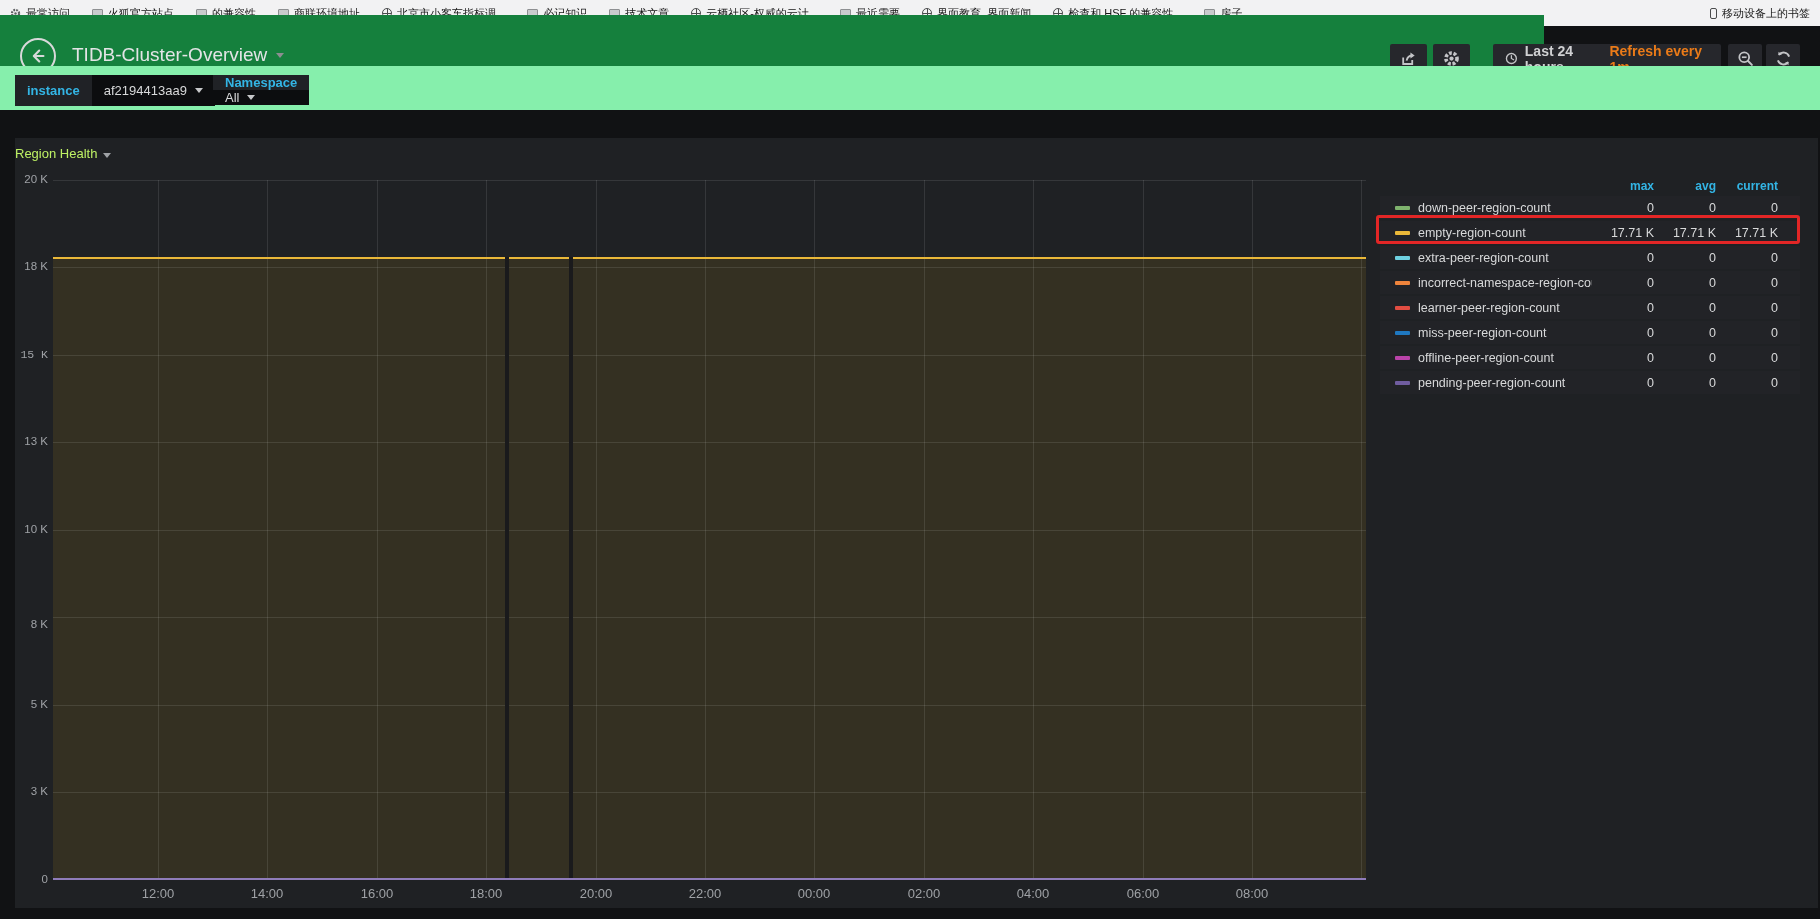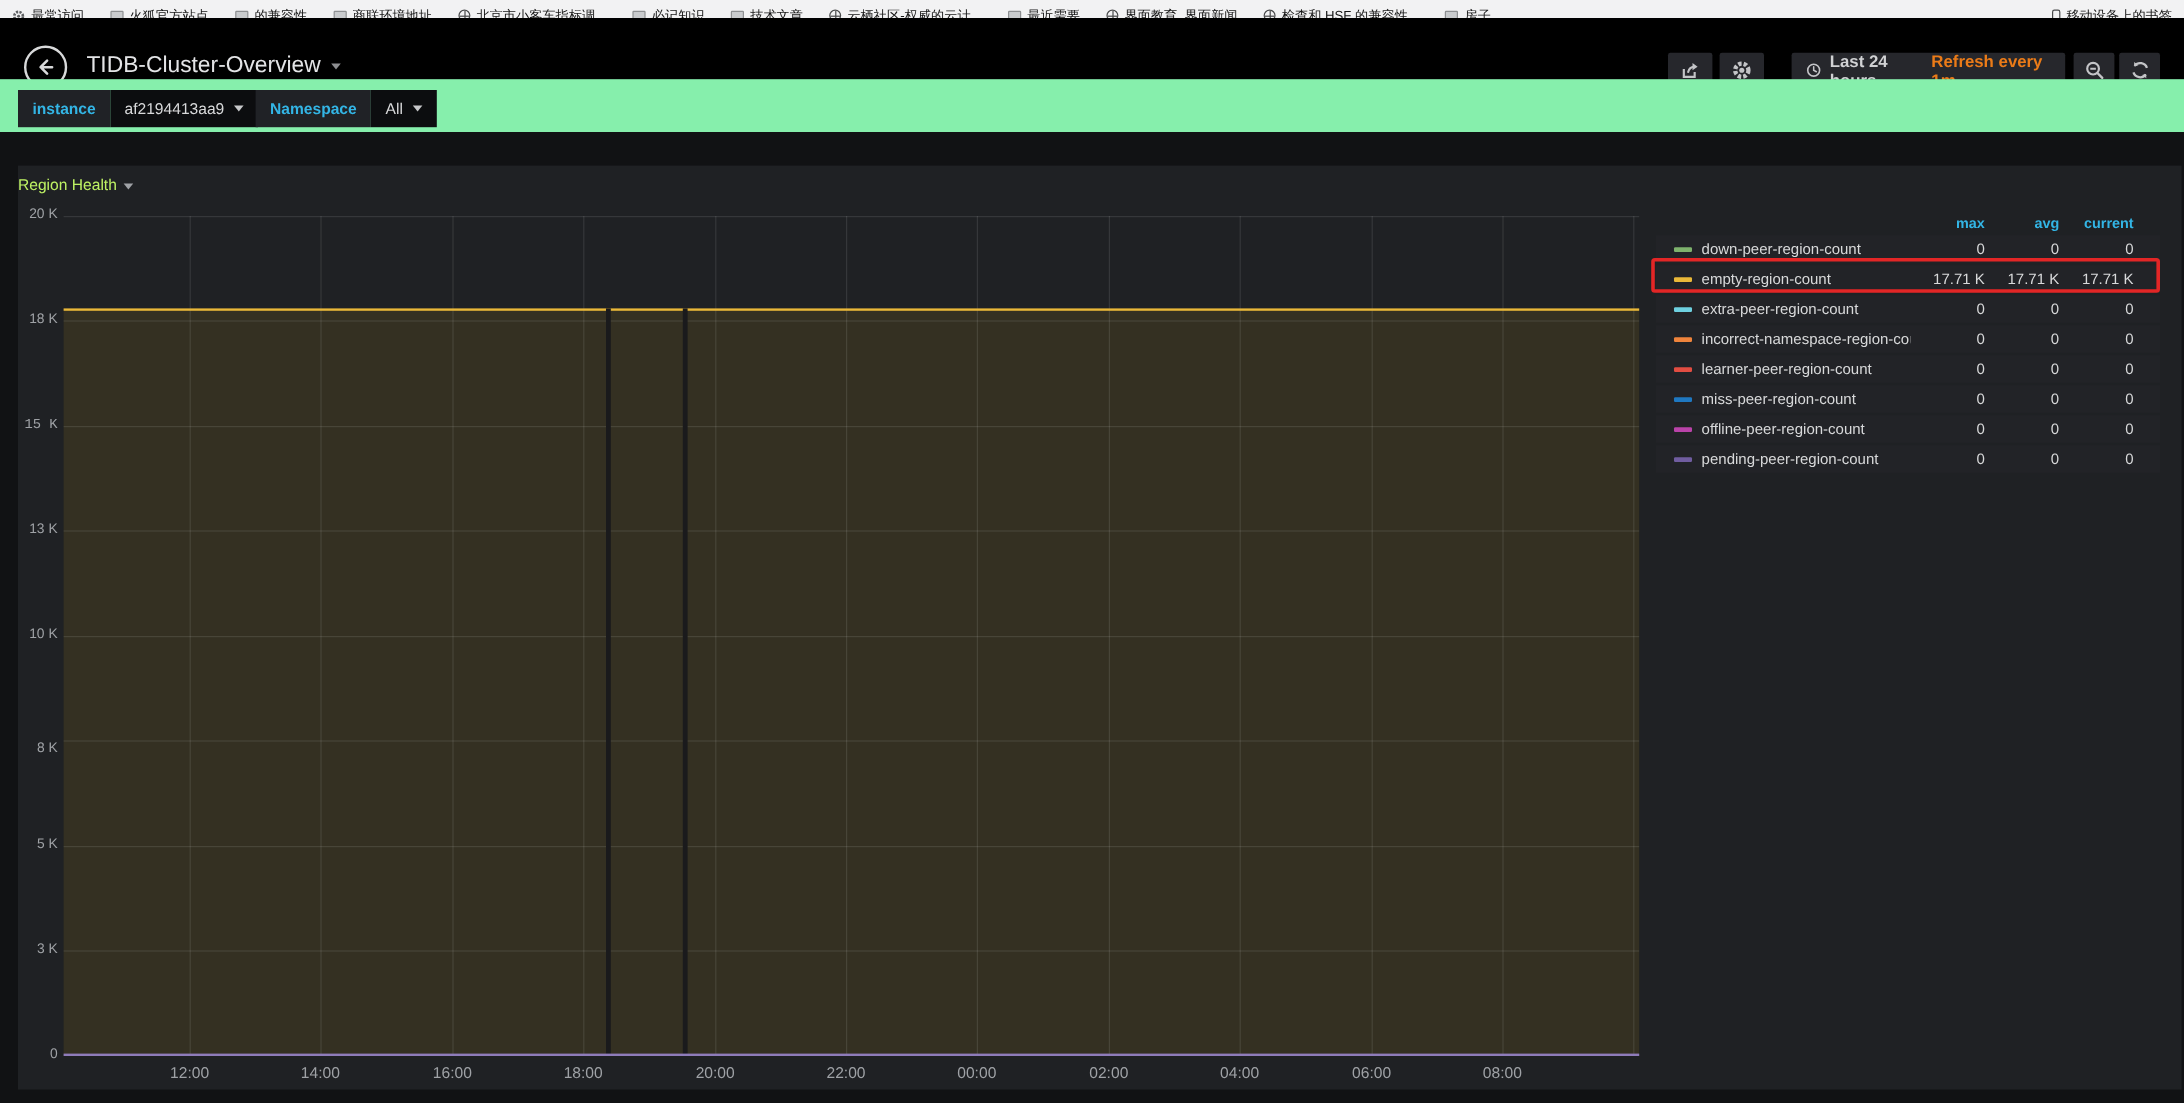--- a/index.html
+++ b/index.html
@@ -12,21 +12,21 @@
                padding:0 10px; font-size:11px; color:#151515; white-space:nowrap; }
   .bm { display:flex; align-items:center; gap:5px; cursor:pointer; }
   .bm-right { margin-left:auto; }
   .ic-folder { width:11px; height:9px; background:#c9cbcd; border:1px solid #8e9092; border-radius:1px; display:inline-block; }
   .ic-globe  { width:10px; height:10px; border:1px solid #4a4b4c; border-radius:50%; display:inline-block;
                background:linear-gradient(#4a4b4c,#4a4b4c) 50% 0/1px 100% no-repeat,
                           linear-gradient(#4a4b4c,#4a4b4c) 0 50%/100% 1px no-repeat; }
   .ic-phone  { width:7px; height:11px; border:1px solid #4a4b4c; border-radius:2px; display:inline-block; }
 
   
-  .navbar { position:absolute; top:15px; left:0; width:1820px; height:51px; background:#000000; }
+  .navbar { position:absolute; top:15px; left:0; width:1544px; height:51px; background:#15803d; }
   .back-btn { position:absolute; left:20px; top:23px; width:36px; height:36px; border:2.5px solid #d8d9da;
               border-radius:50%; display:flex; align-items:center; justify-content:center; color:#d8d9da; cursor:pointer; }
   .dash-title { position:absolute; left:72px; top:29px; font-size:19px; color:#e3e4e6; cursor:pointer;
                 display:flex; align-items:center; gap:9px; }
   .caret { width:0; height:0; border-left:4px solid transparent; border-right:4px solid transparent;
            border-top:5px solid #8d8e91; display:inline-block; }
   .nav-btn { position:absolute; top:29px; height:29px; background:#26272c; border-radius:2px; color:#c3c4c7;
              display:flex; align-items:center; justify-content:center; cursor:pointer; }
   .timepicker { gap:7px; font-size:14px; padding:0 12px; }
   .tp-range { color:#d0d1d3; font-weight:bold; }
@@ -181,21 +181,21 @@
 </div>
 
 <div class="varrow">
   <div class="vargroup" style="left:15px;">
     <div class="varlabel">instance</div>
     <div class="varvalue">
       <span>af2194413aa9</span>
         <span class="caret"></span>
     </div>
   </div>
-  <div class="vargroup" style="left:213px;">
+  <div class="vargroup" style="left:213px;flex-direction:column;">
     <div class="varlabel">Namespace</div>
     <div class="varvalue">
       <span>All</span>
         <span class="caret"></span>
     </div>
   </div>
 </div>
 
 <div class="panel">
   <div class="panel-title"><span>Region Health</span><span class="caret"></span></div>

